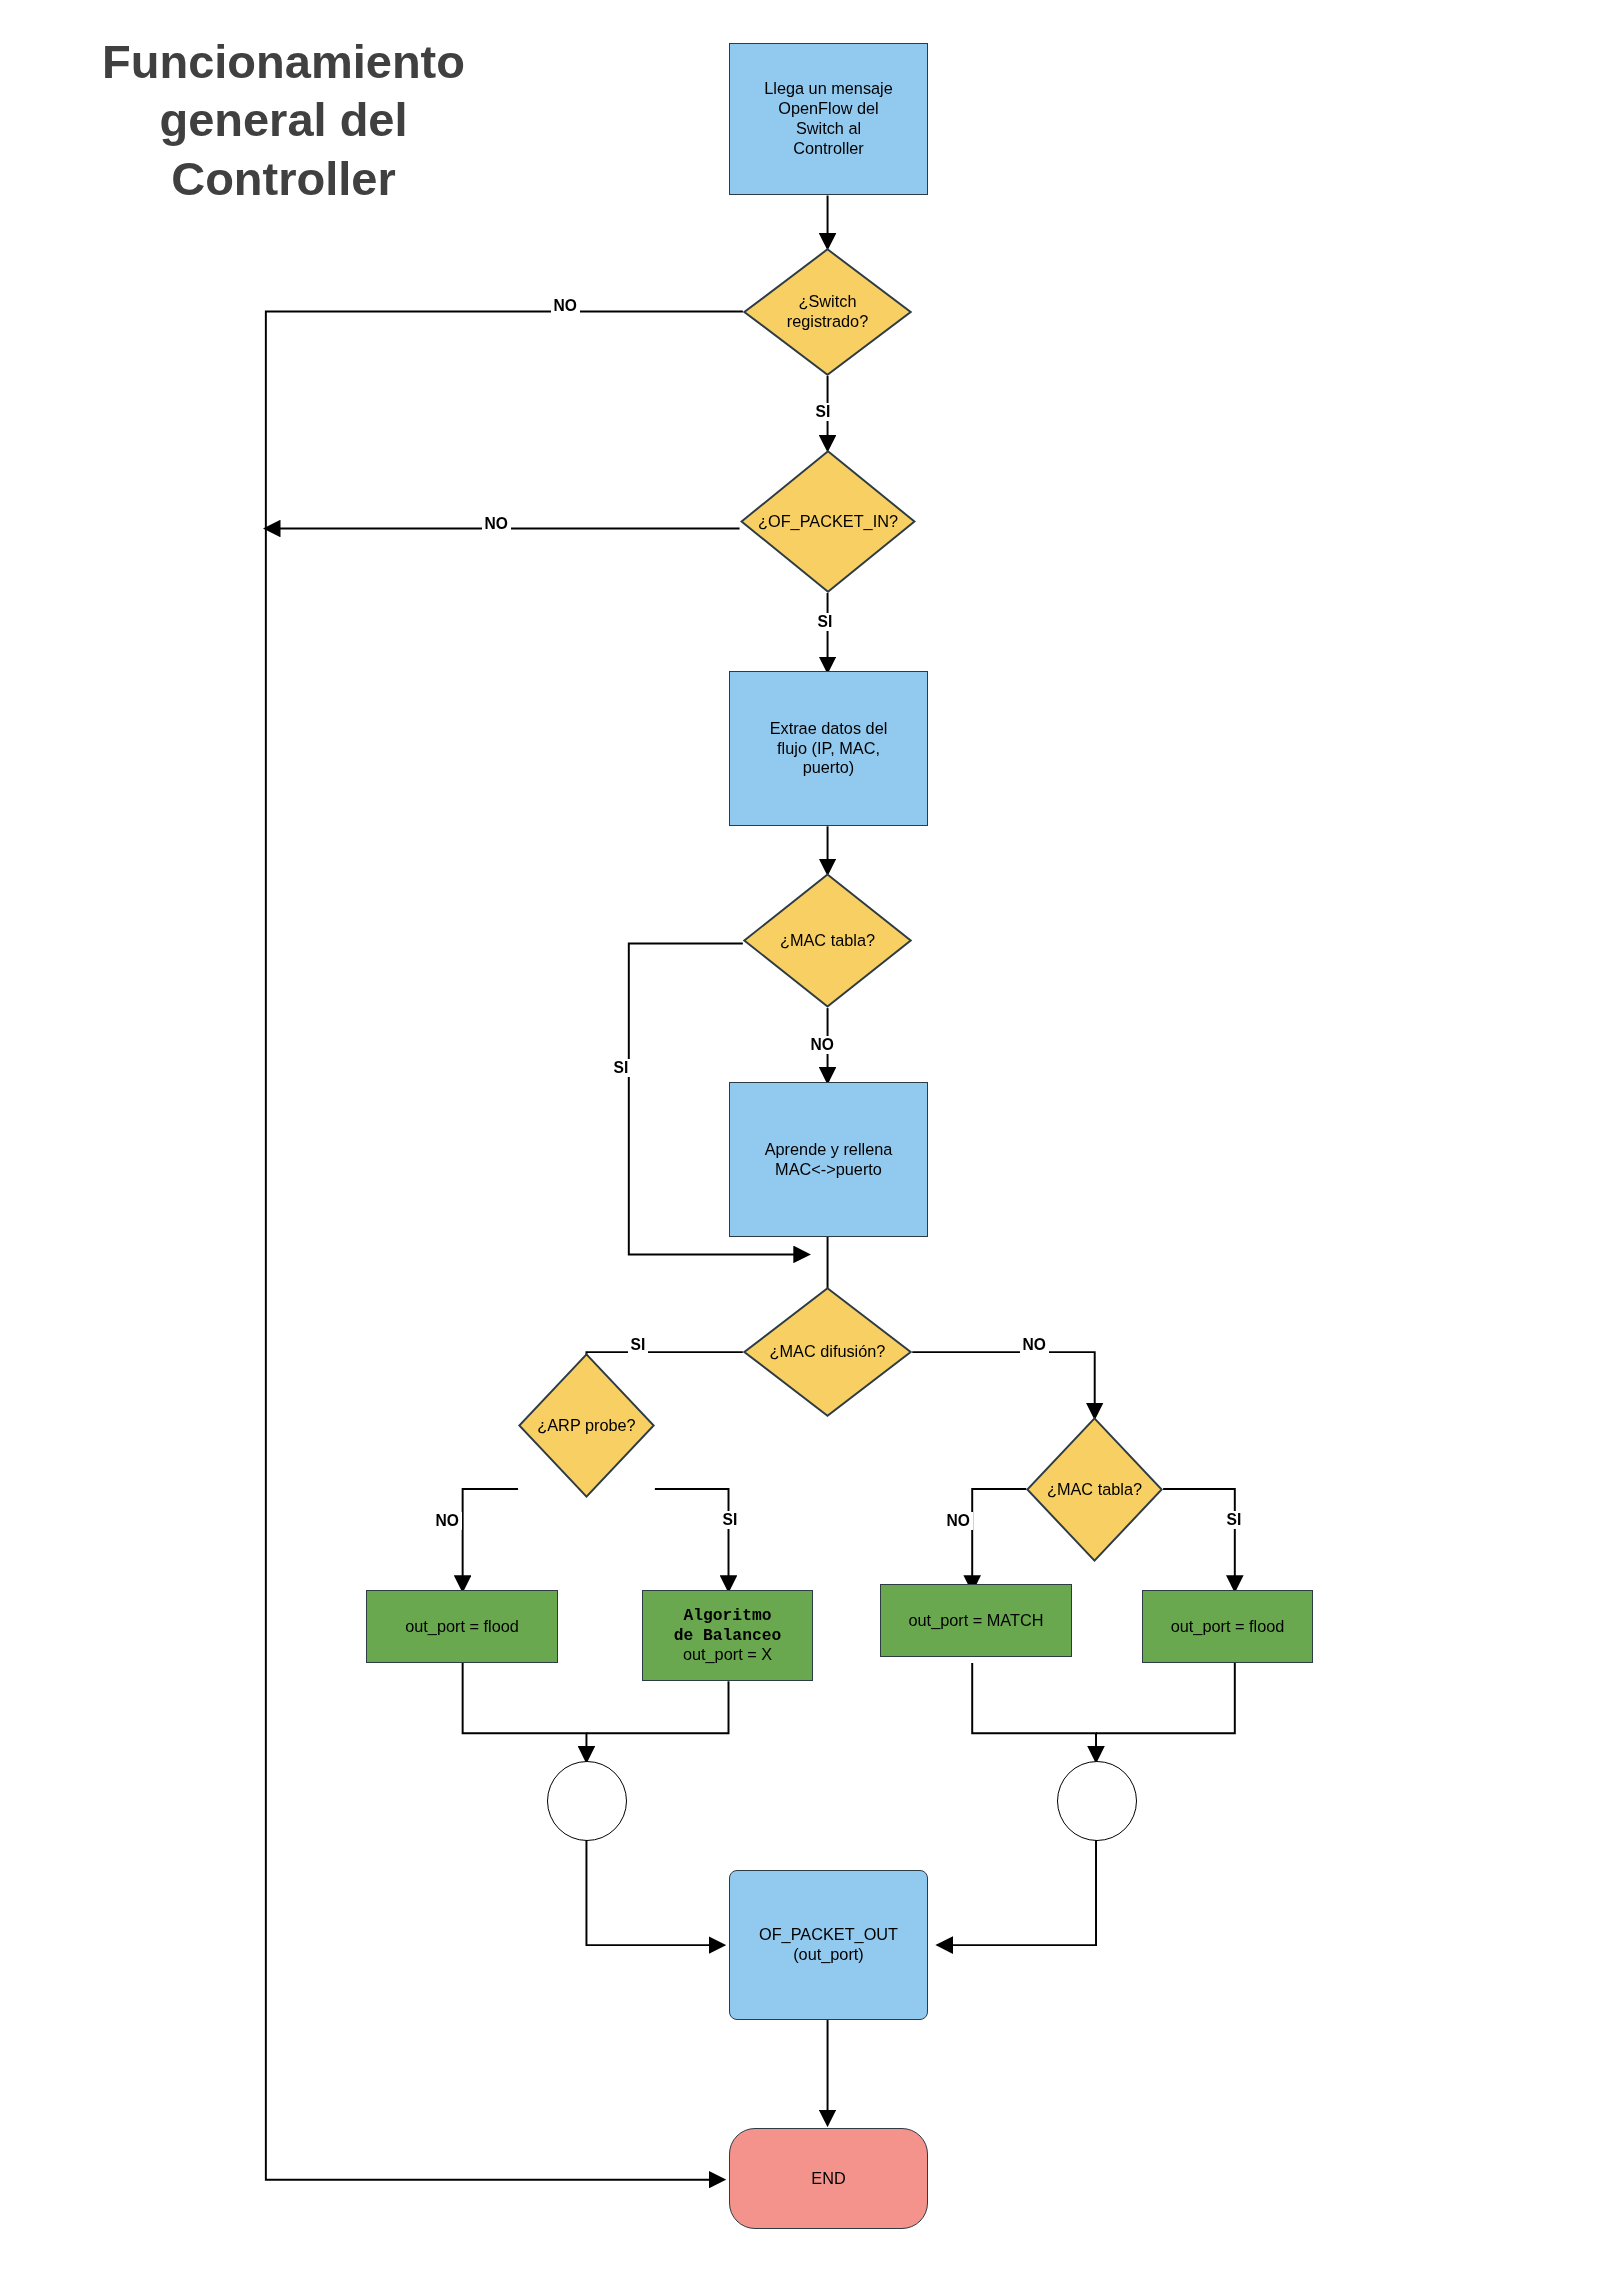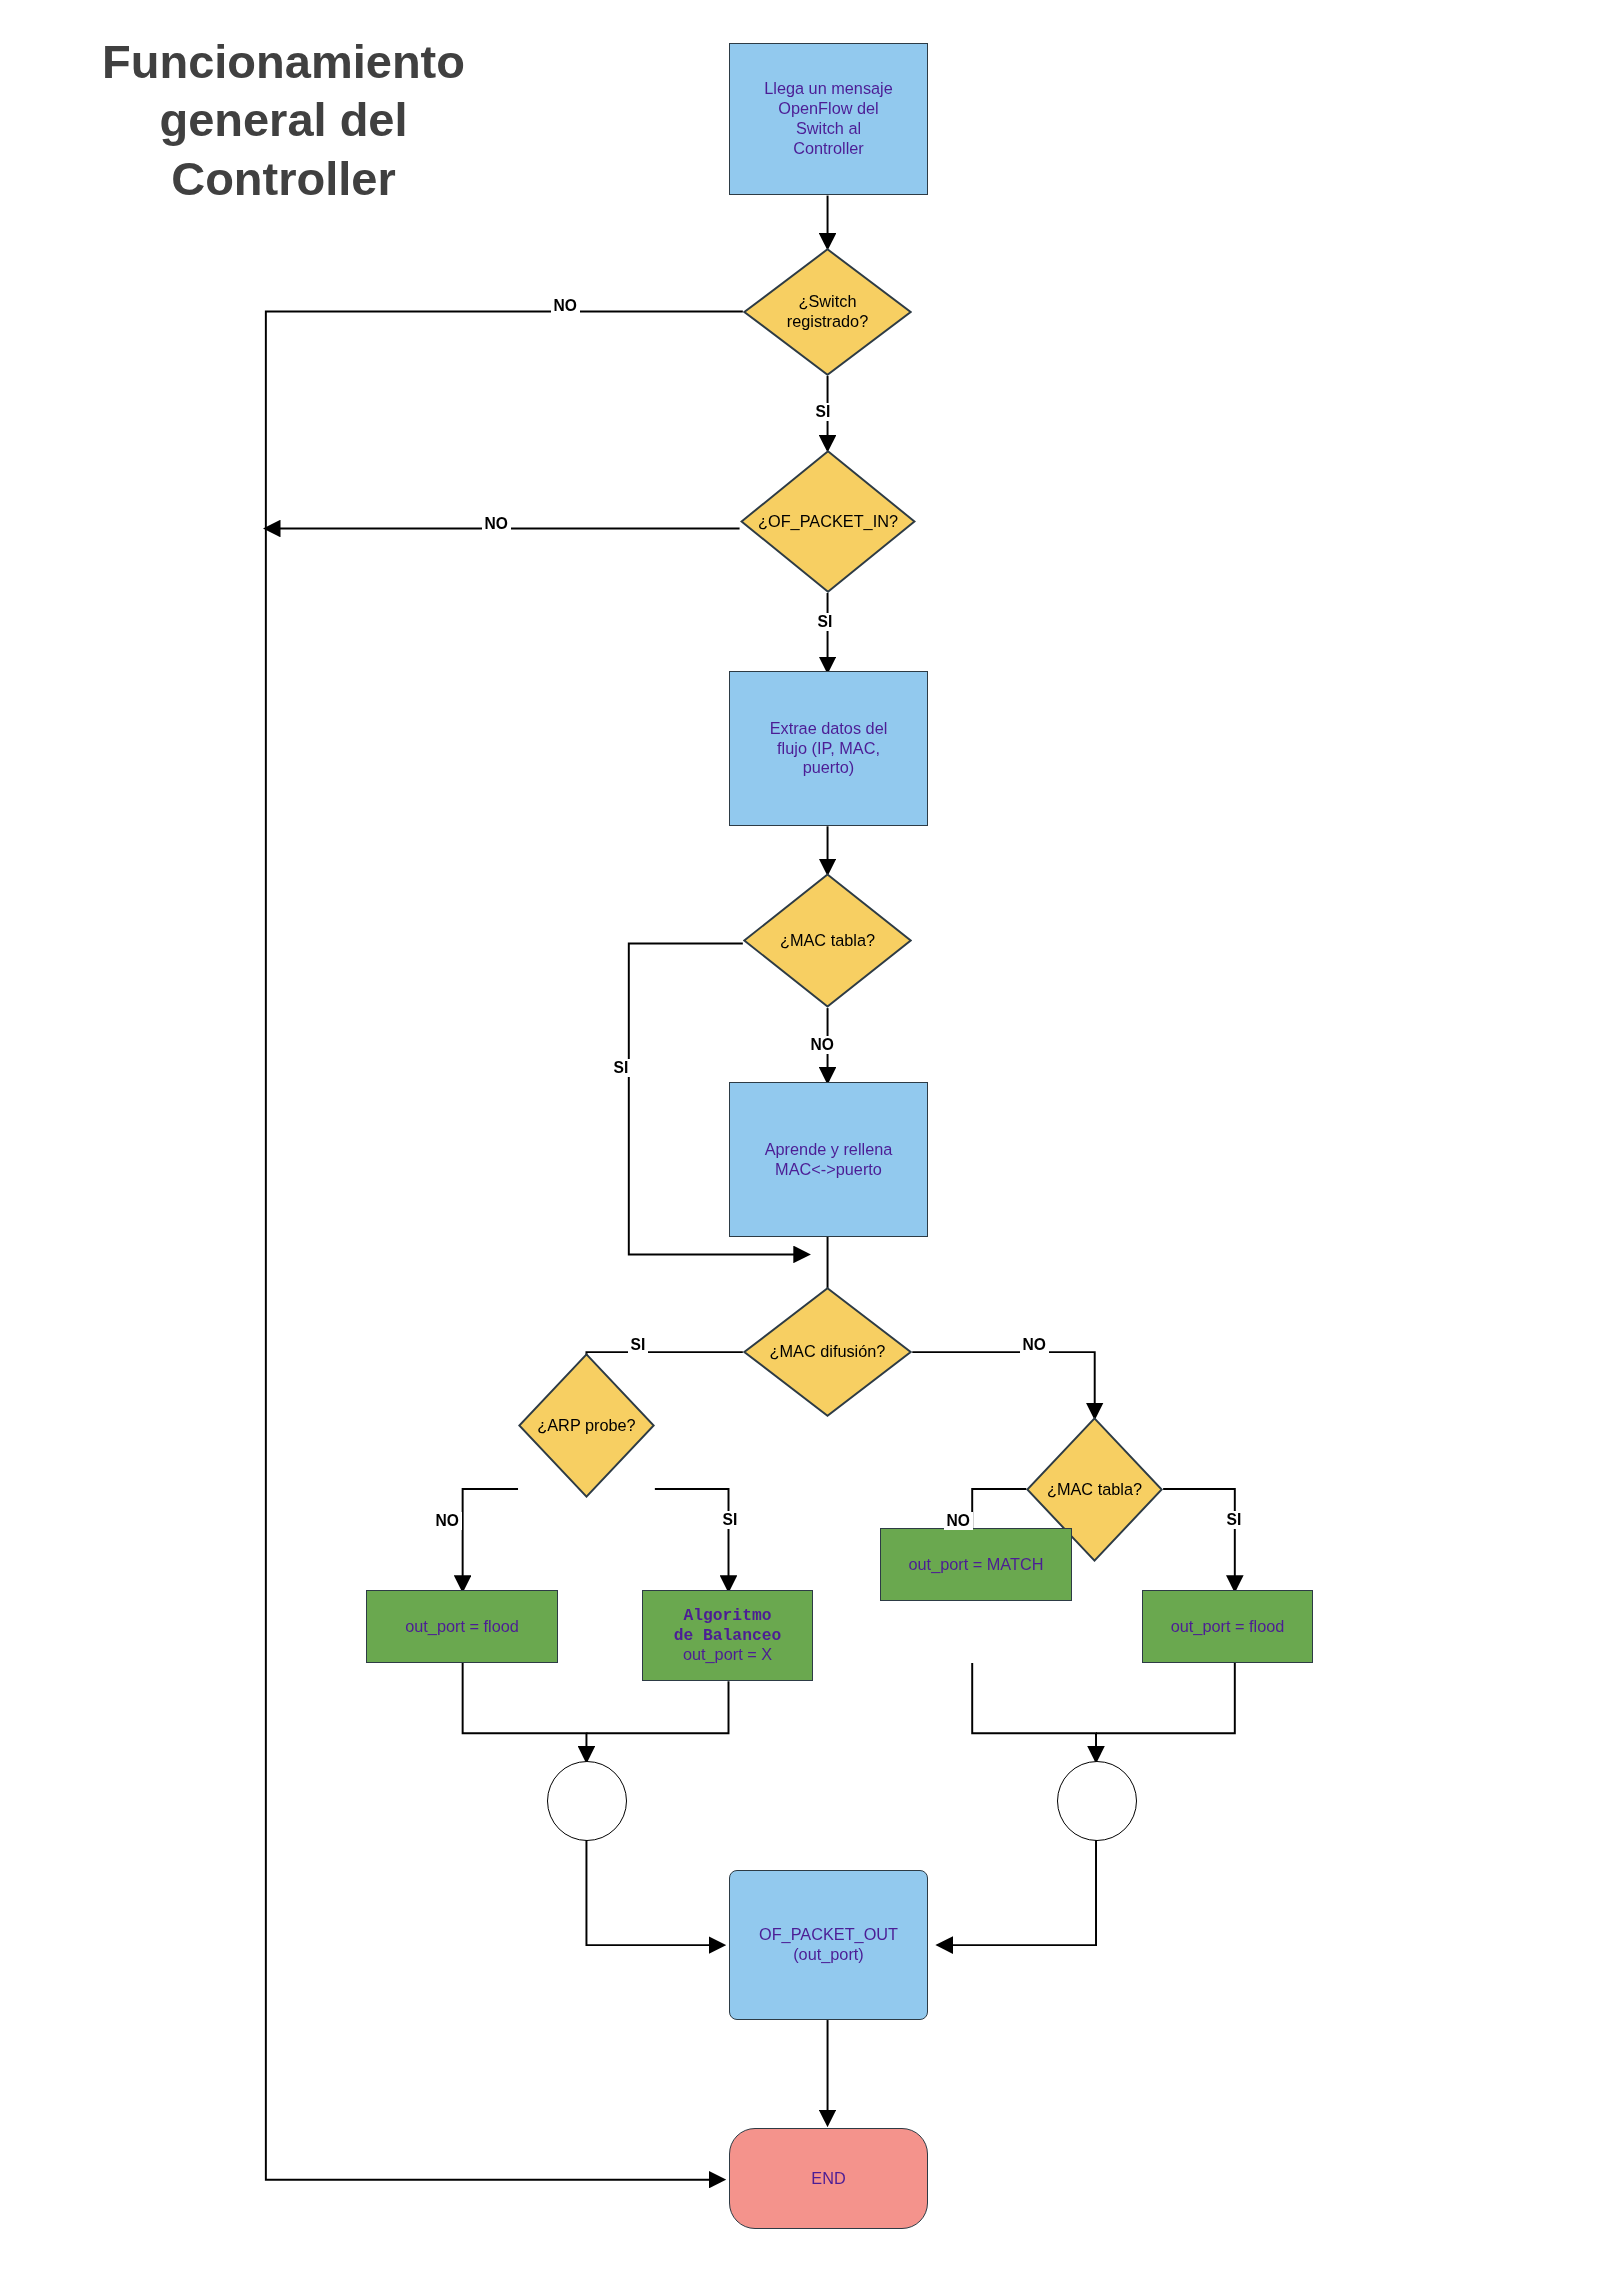--- a/index.html
+++ b/index.html
@@ -32,21 +32,21 @@
     text-align: center;
     white-space: pre-line;
   }
   .node {
     position: absolute;
     box-sizing: border-box;
     display: flex;
     align-items: center;
     justify-content: center;
     text-align: center;
-    color: #4c1d95;
+    color: #000000;
     white-space: pre-line;
     line-height: 1.22;
   }
   .proc {
     background: #92c9ee;
     border: 1.3px solid #2d3b45;
     font-size: 16.3px;
   }
   .dec-wrap {
     position: absolute;
@@ -221,21 +221,21 @@
 </div>
 
 <div class="node green" style="left:366px; top:1590px; width:192px; height:73px;">out_port = flood</div>
 
 <div class="node green bold" style="left:642px; top:1590px; width:171px; height:91px; flex-direction:column;">
   <span style="white-space:pre-line;font-family:Liberation Mono, monospace;">Algoritmo
 de Balanceo</span>
   <span class="sub">out_port = X</span>
 </div>
 
-<div class="node green" style="left:880px; top:1528px; width:192px; height:73px;">out_port = MATCH</div>
+<div class="node green" style="left:880px; top:1584px; width:192px; height:73px;">out_port = MATCH</div>
 
 <div class="node green" style="left:1142px; top:1590px; width:171px; height:73px;">out_port = flood</div>
 
 <div class="circle" style="left:547px; top:1761px; width:78px; height:78px;"></div>
 <div class="circle" style="left:1057px; top:1761px; width:78px; height:78px;"></div>
 
 <div class="node proc" style="left:729px; top:1870px; width:199px; height:150px;border-radius:8px;">OF_PACKET_OUT
 (out_port)</div>
 
 <div class="node endnode" style="left:729px; top:2128px; width:199px; height:101px;">END</div>

